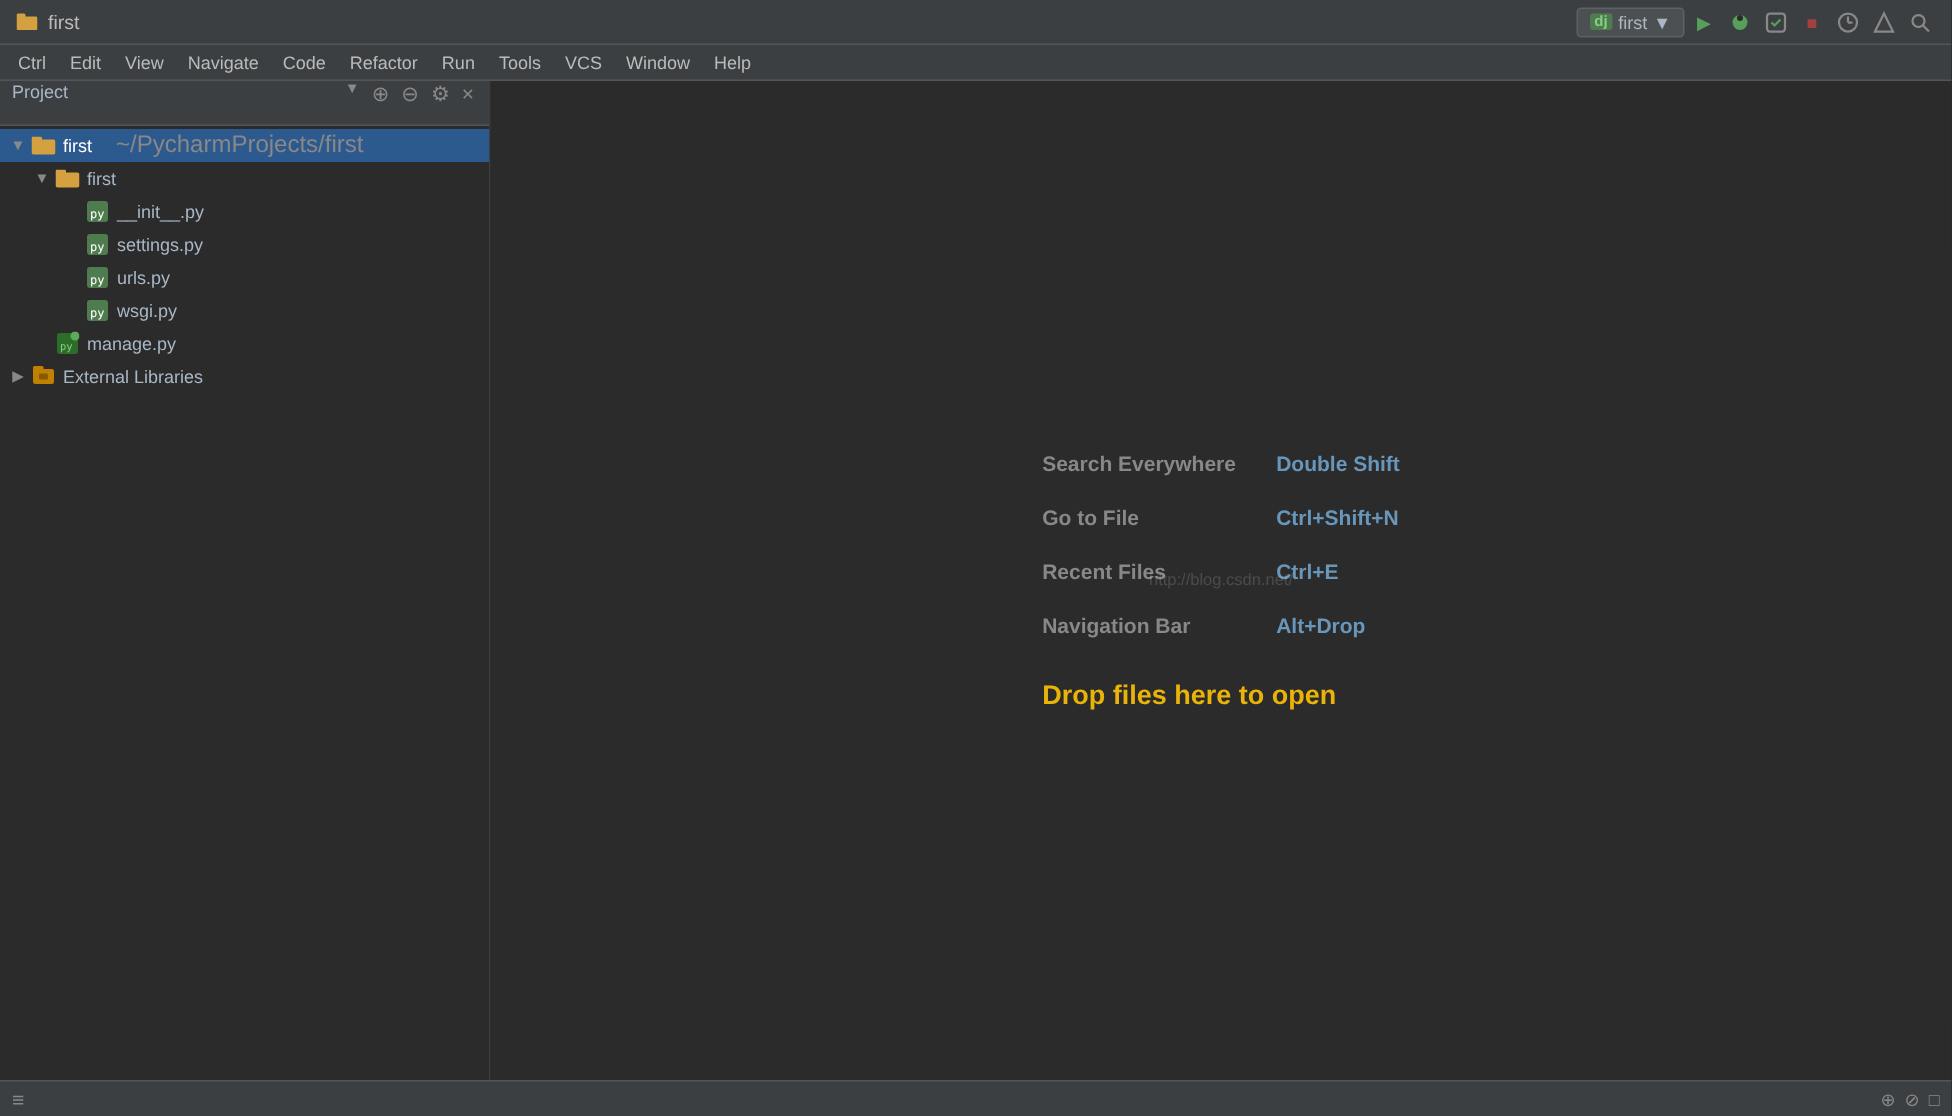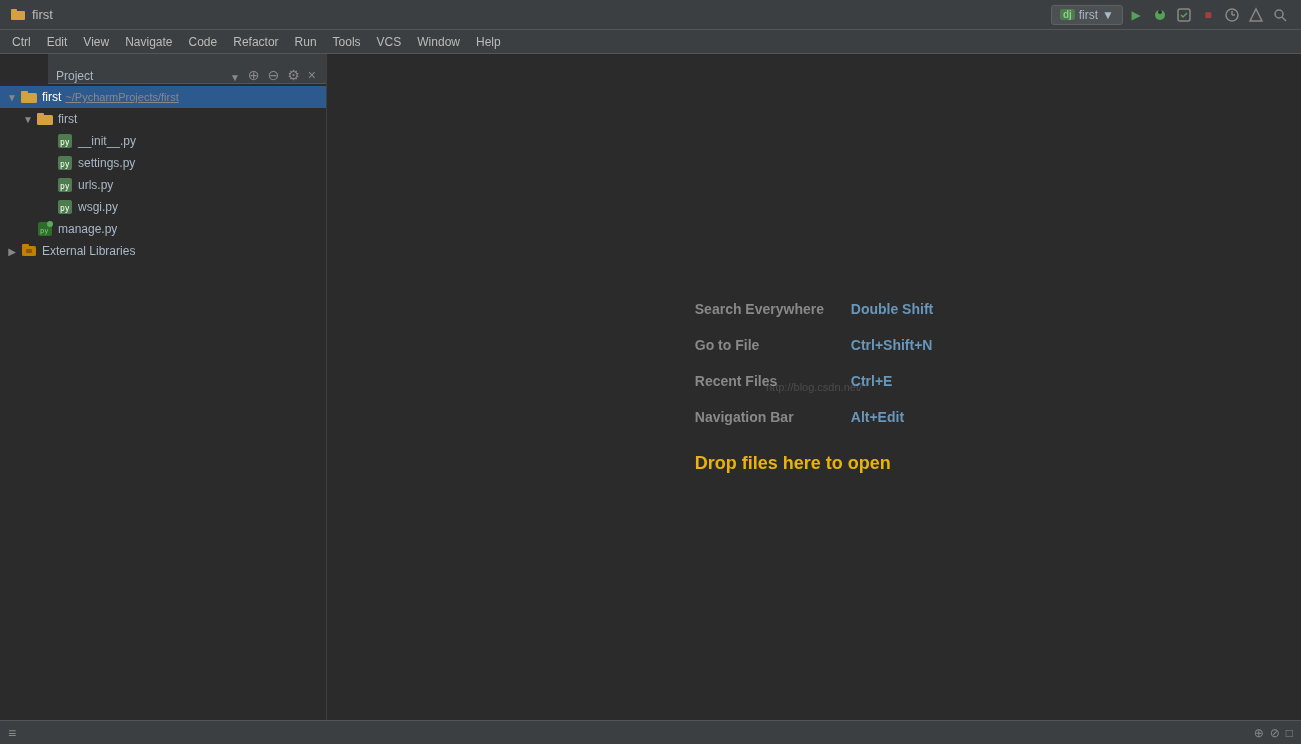--- a/index.html
+++ b/index.html
@@ -105,25 +105,24 @@
       background: #2b2b2b;
       display: flex;
       flex-direction: column;
       border-right: 1px solid #3c3f41;
       overflow: hidden;
     }
     .sidebar-header {
       background: #3c3f41;
       height: 30px;
       display: flex;
-      align-items: flex-end;
+      align-items: flex-start;
       padding: 0 8px;
       gap: 6px;
       border-bottom: 1px solid #555;
-      margin-left: 48px;
     }
     .sidebar-header-icons {
       display: flex;
       gap: 4px;
     }
     .sidebar-header-icons span {
       color: #888;
       cursor: pointer;
       font-size: 14px;
       padding: 0 2px;
@@ -162,24 +161,23 @@
       align-items: center;
       justify-content: center;
       margin-right: 4px;
       font-size: 12px;
     }
     .tree-row .label {
       font-size: 12px;
       color: #a9b7c6;
     }
     .tree-row .path {
-      font-size: 11px;
-      color: #888;
-      margin-left: 4px;
-      text-decoration: underline;
+      font-size: 16px;
+      color: #888;
+      margin-left: 16px;
     }
 
     
     .icon-folder { color: #d4a040; }
 
     
     .editor-area {
       flex: 1;
       background: #2b2b2b;
       display: flex;
@@ -468,21 +466,21 @@
         <span class="shortcut">Ctrl+Shift+N</span>
       </div>
 
       <div class="welcome-row">
         <span class="label">Recent Files</span>
         <span class="shortcut">Ctrl+E</span>
       </div>
 
       <div class="welcome-row">
         <span class="label">Navigation Bar</span>
-        <span class="shortcut">Alt+Edit</span>
+        <span class="shortcut">Alt+Drop</span>
       </div>
 
       <div class="drop-text">Drop files here to open</div>
 
     </div>
   </div>
 
 </div>
 
 <div class="bottom-bar">

